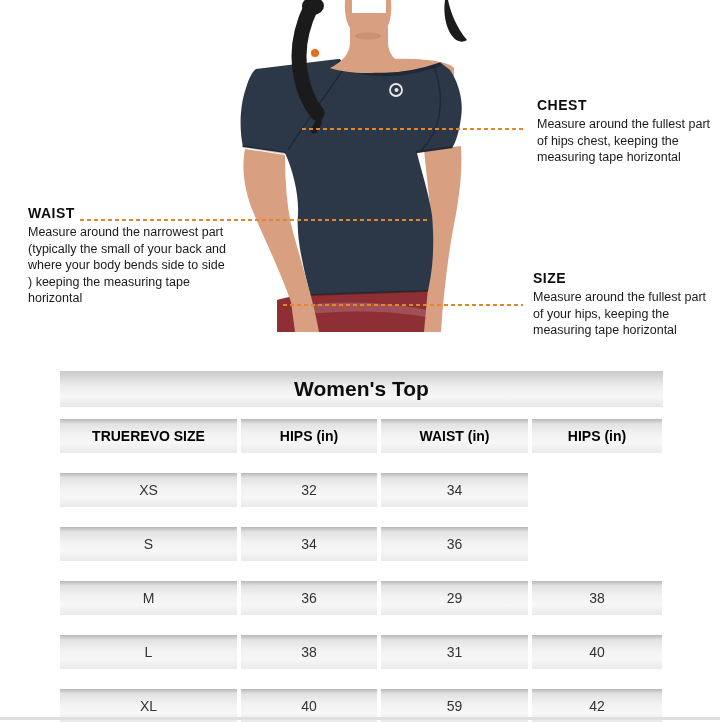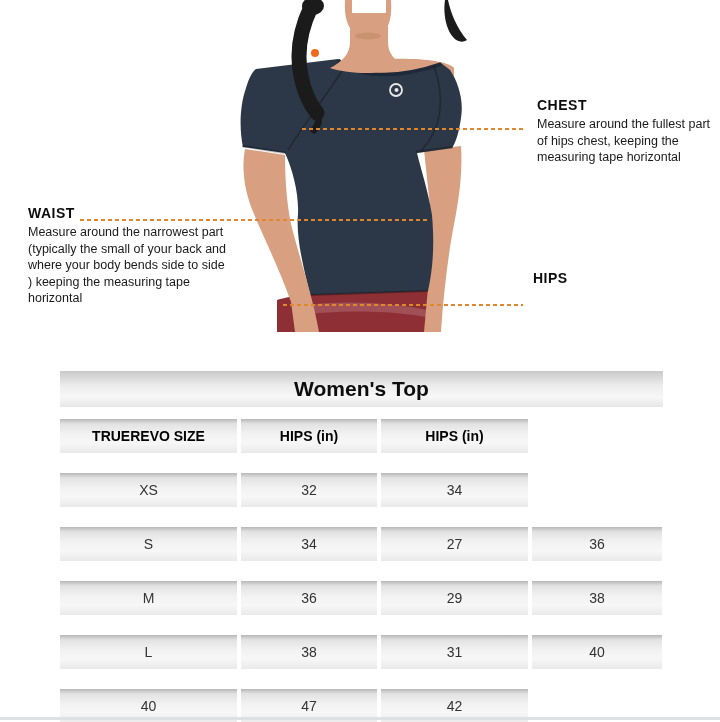--- a/index.html
+++ b/index.html
@@ -115,62 +115,64 @@
     <div class="ann-label">CHEST</div>
     <div class="ann-desc">Measure around the fullest part of hips chest, keeping the measuring tape horizontal</div>
   </div>
 
   <div class="annotation ann-waist">
     <div class="ann-label">WAIST</div>
     <div class="ann-desc">Measure around the narrowest part (typically the small of your back and where your body bends side to side ) keeping the measuring tape horizontal</div>
   </div>
 
   <div class="annotation ann-hips">
-    <div class="ann-label">HIPS</div>
+    <div class="ann-label">SIZE</div>
+    <div class="ann-desc">Measure around the fullest part of your hips, keeping the measuring tape horizontal</div>
   </div>
 
   <div class="size-table">
     <div class="title-cell">Women's Top</div>
 
     <div class="trow header">
       <div class="cell-grad">TRUEREVO SIZE</div>
       <div class="cell-grad">HIPS (in)</div>
+      <div class="cell-grad">WAIST (in)</div>
       <div class="cell-grad">HIPS (in)</div>
     </div>
 
     <div class="trow">
       <div class="cell-grad">XS</div>
       <div class="cell-grad">32</div>
       <div class="cell-grad">34</div>
     </div>
 
     <div class="trow">
       <div class="cell-grad">S</div>
       <div class="cell-grad">34</div>
-      <div class="cell-grad">27</div>
       <div class="cell-grad">36</div>
     </div>
 
     <div class="trow">
       <div class="cell-grad">M</div>
       <div class="cell-grad">36</div>
       <div class="cell-grad">29</div>
       <div class="cell-grad">38</div>
     </div>
 
     <div class="trow">
       <div class="cell-grad">L</div>
       <div class="cell-grad">38</div>
       <div class="cell-grad">31</div>
       <div class="cell-grad">40</div>
     </div>
 
     <div class="trow">
+      <div class="cell-grad">XL</div>
       <div class="cell-grad">40</div>
-      <div class="cell-grad">47</div>
+      <div class="cell-grad">59</div>
       <div class="cell-grad">42</div>
     </div>
 
     <div class="trow">
       <div class="cell-grad">XXL</div>
       <div class="cell-grad">42</div>
       <div class="cell-grad">35</div>
       <div class="cell-grad">44</div>
     </div>
   </div>

